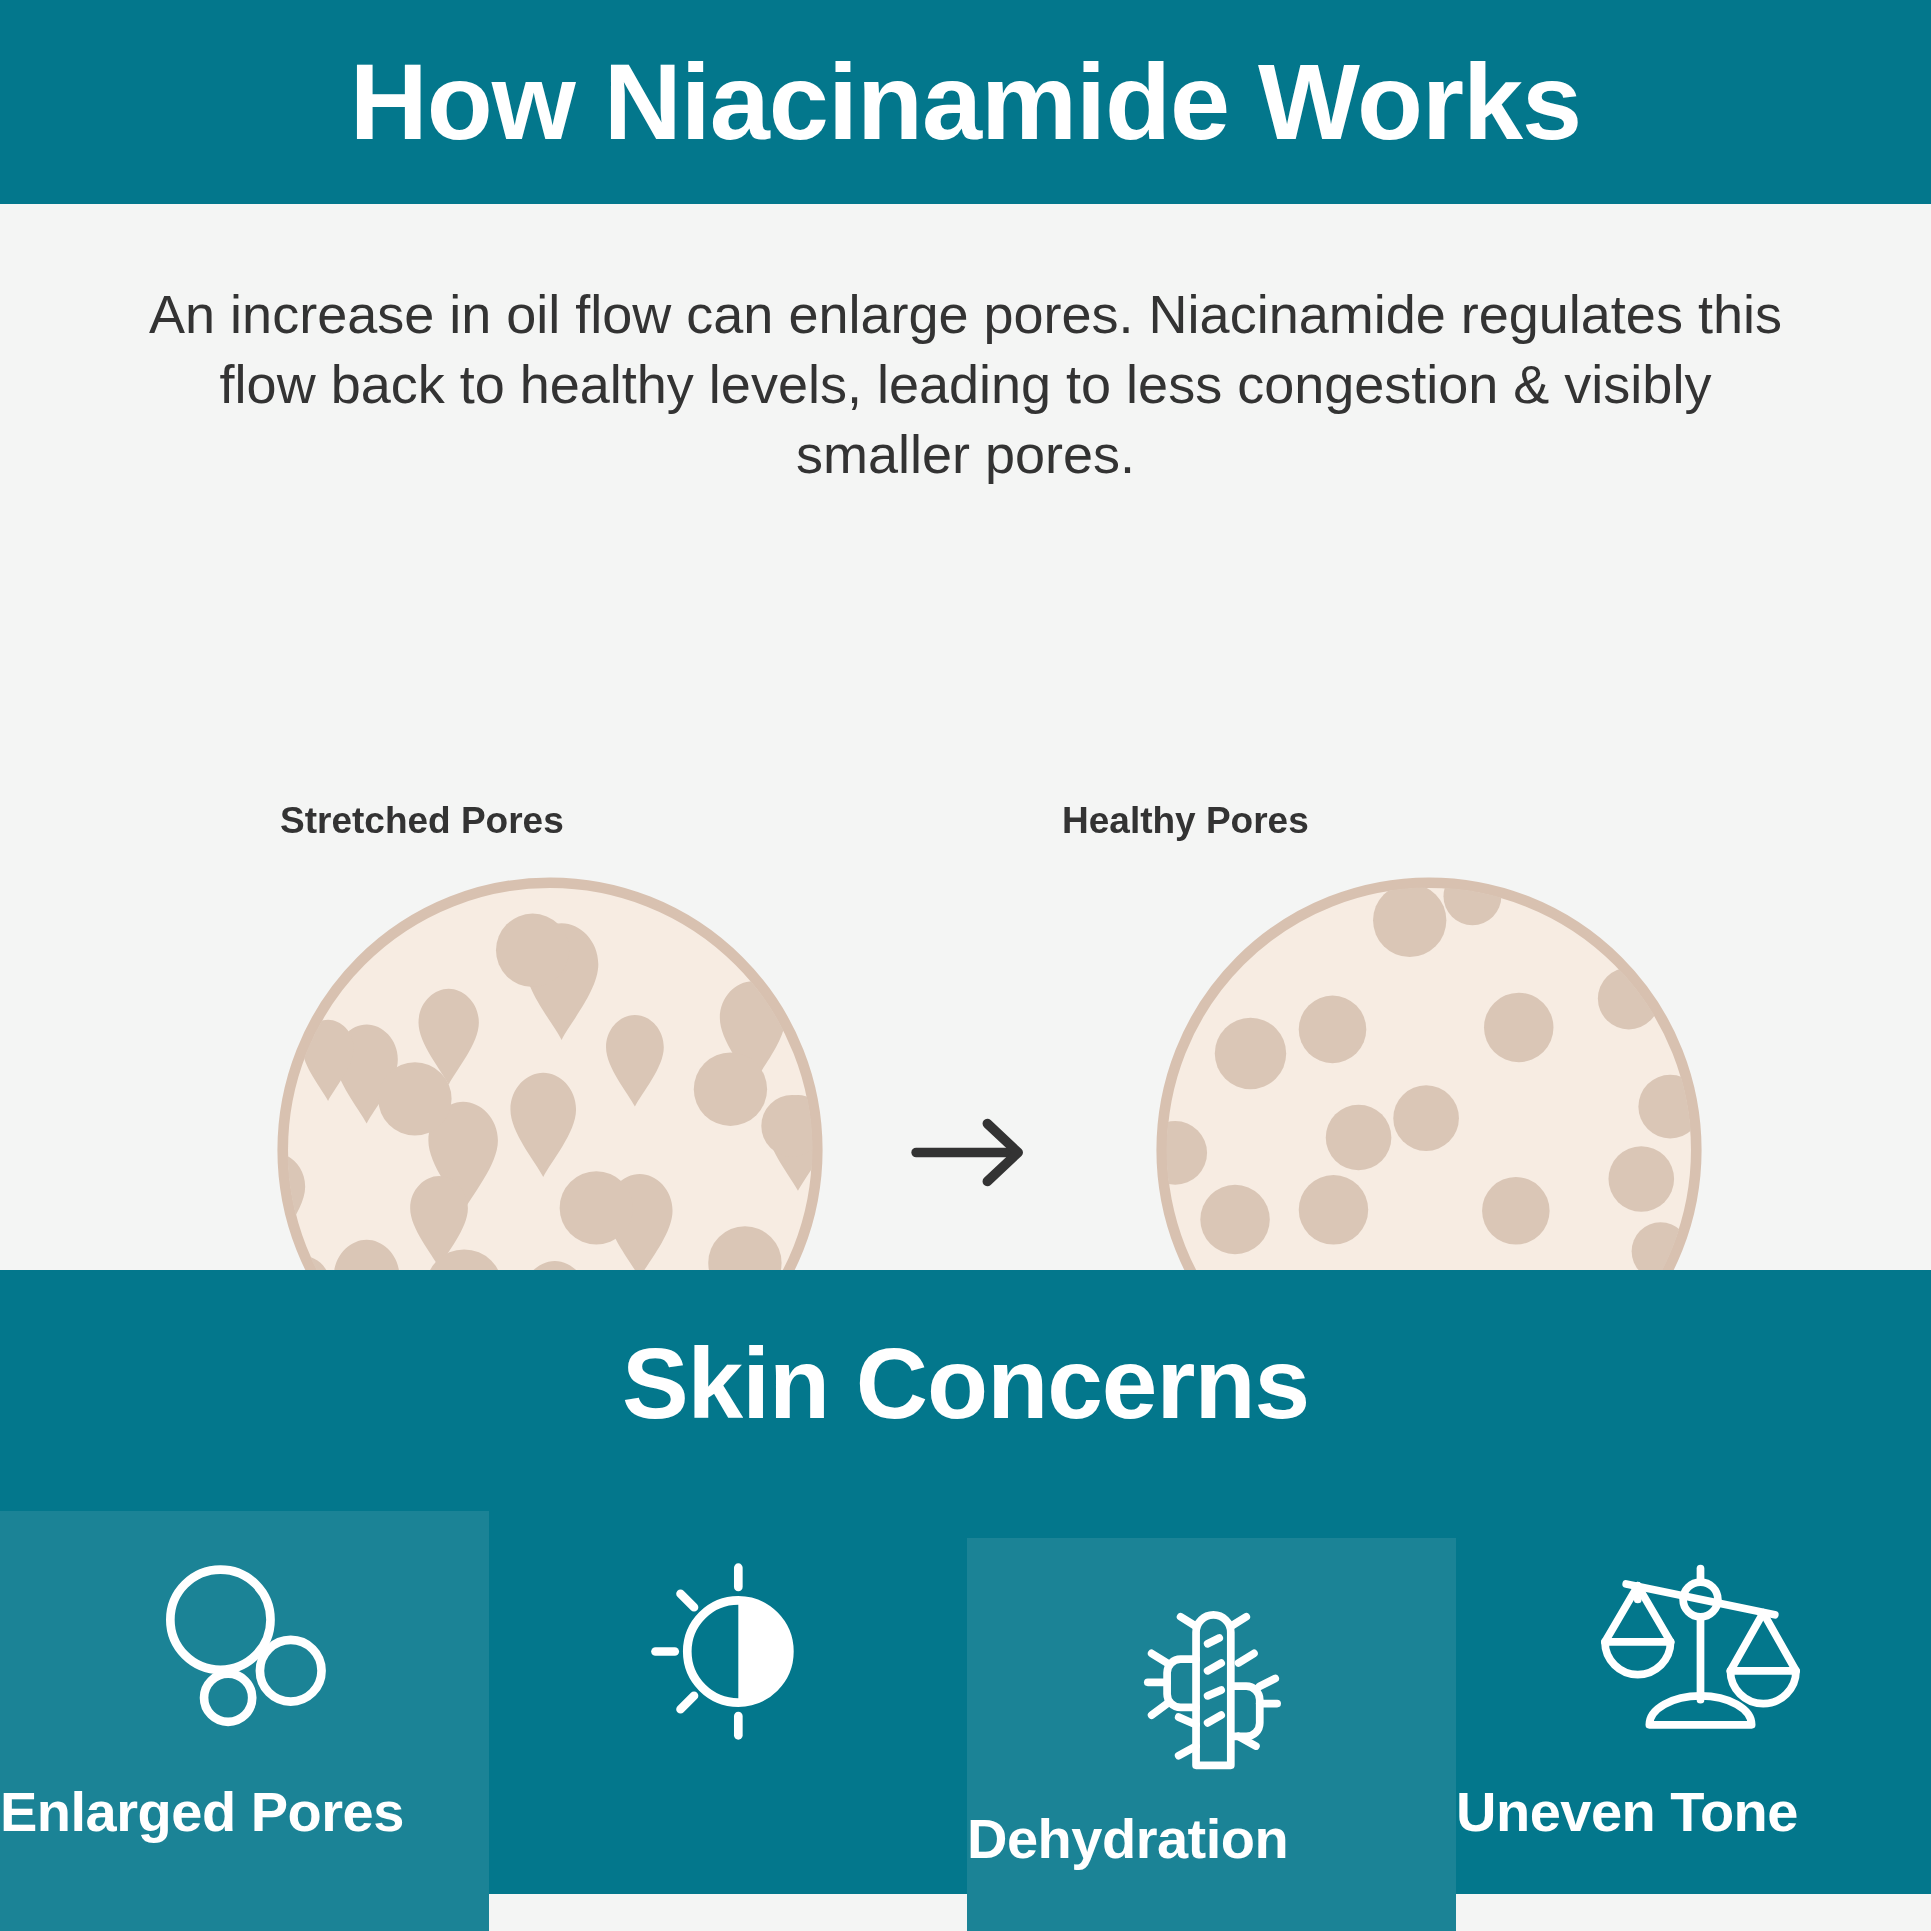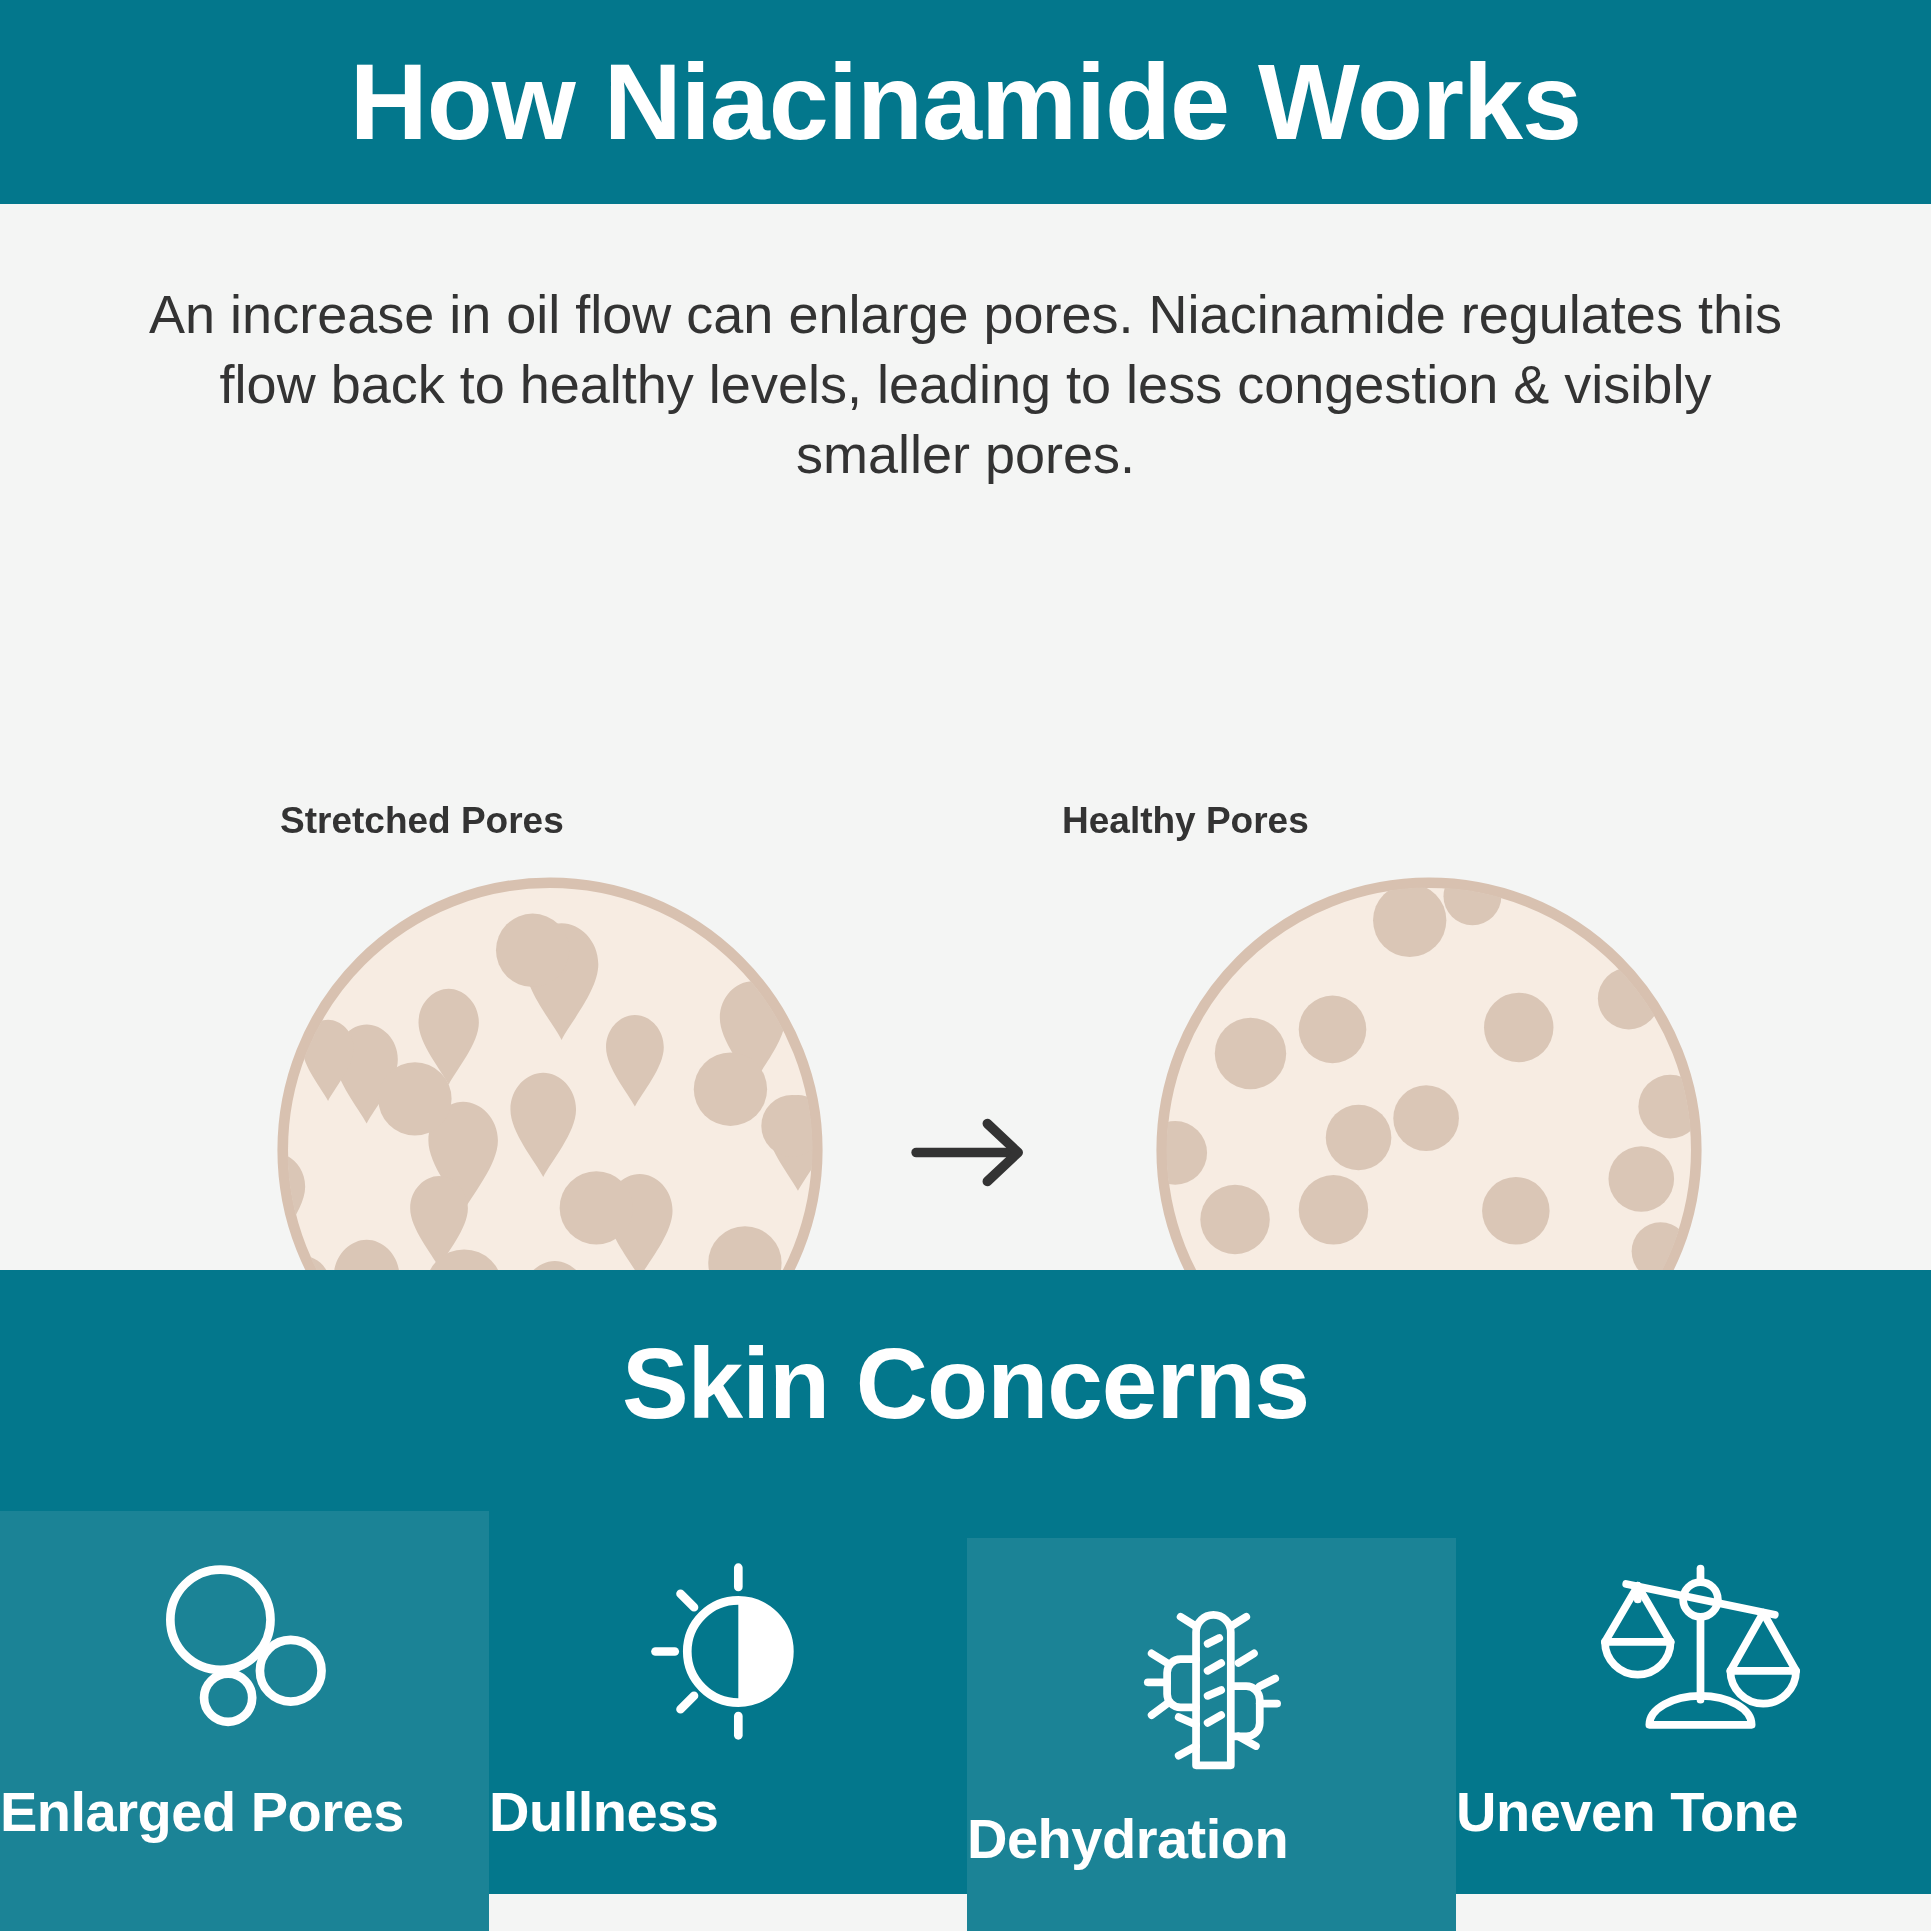--- a/index.html
+++ b/index.html
@@ -233,21 +233,20 @@
         <path d="M100,42 A53,53 0 0 1 100,148 Z" fill="#ffffff"></path>
         <g stroke="#ffffff" stroke-width="9" stroke-linecap="round">
           <line x1="100" y1="8" x2="100" y2="28"></line>
           <line x1="100" y1="162" x2="100" y2="182"></line>
           <line x1="14" y1="95" x2="34" y2="95"></line>
           <line x1="40" y1="35" x2="54" y2="49"></line>
           <line x1="40" y1="155" x2="54" y2="141"></line>
         </g>
       </svg>
     </div>
-    <div class="tile-label">Dullness</div>
   </div>
 
   <div class="tile light tile-3">
     <div class="tile-icon">
       <svg width="193" height="193" viewBox="0 0 200 200" xmlns="http://www.w3.org/2000/svg">
         <g fill="none" stroke="#ffffff" stroke-width="8" stroke-linecap="round" stroke-linejoin="round">
 
           <path d="M84,190 L84,52 a18,18 0 0 1 36,0 L120,190 Z"></path>
 
           <path d="M84,80 L68,80 a14,14 0 0 0 -14,14 L54,116 a14,14 0 0 0 14,14 L84,130"></path>

